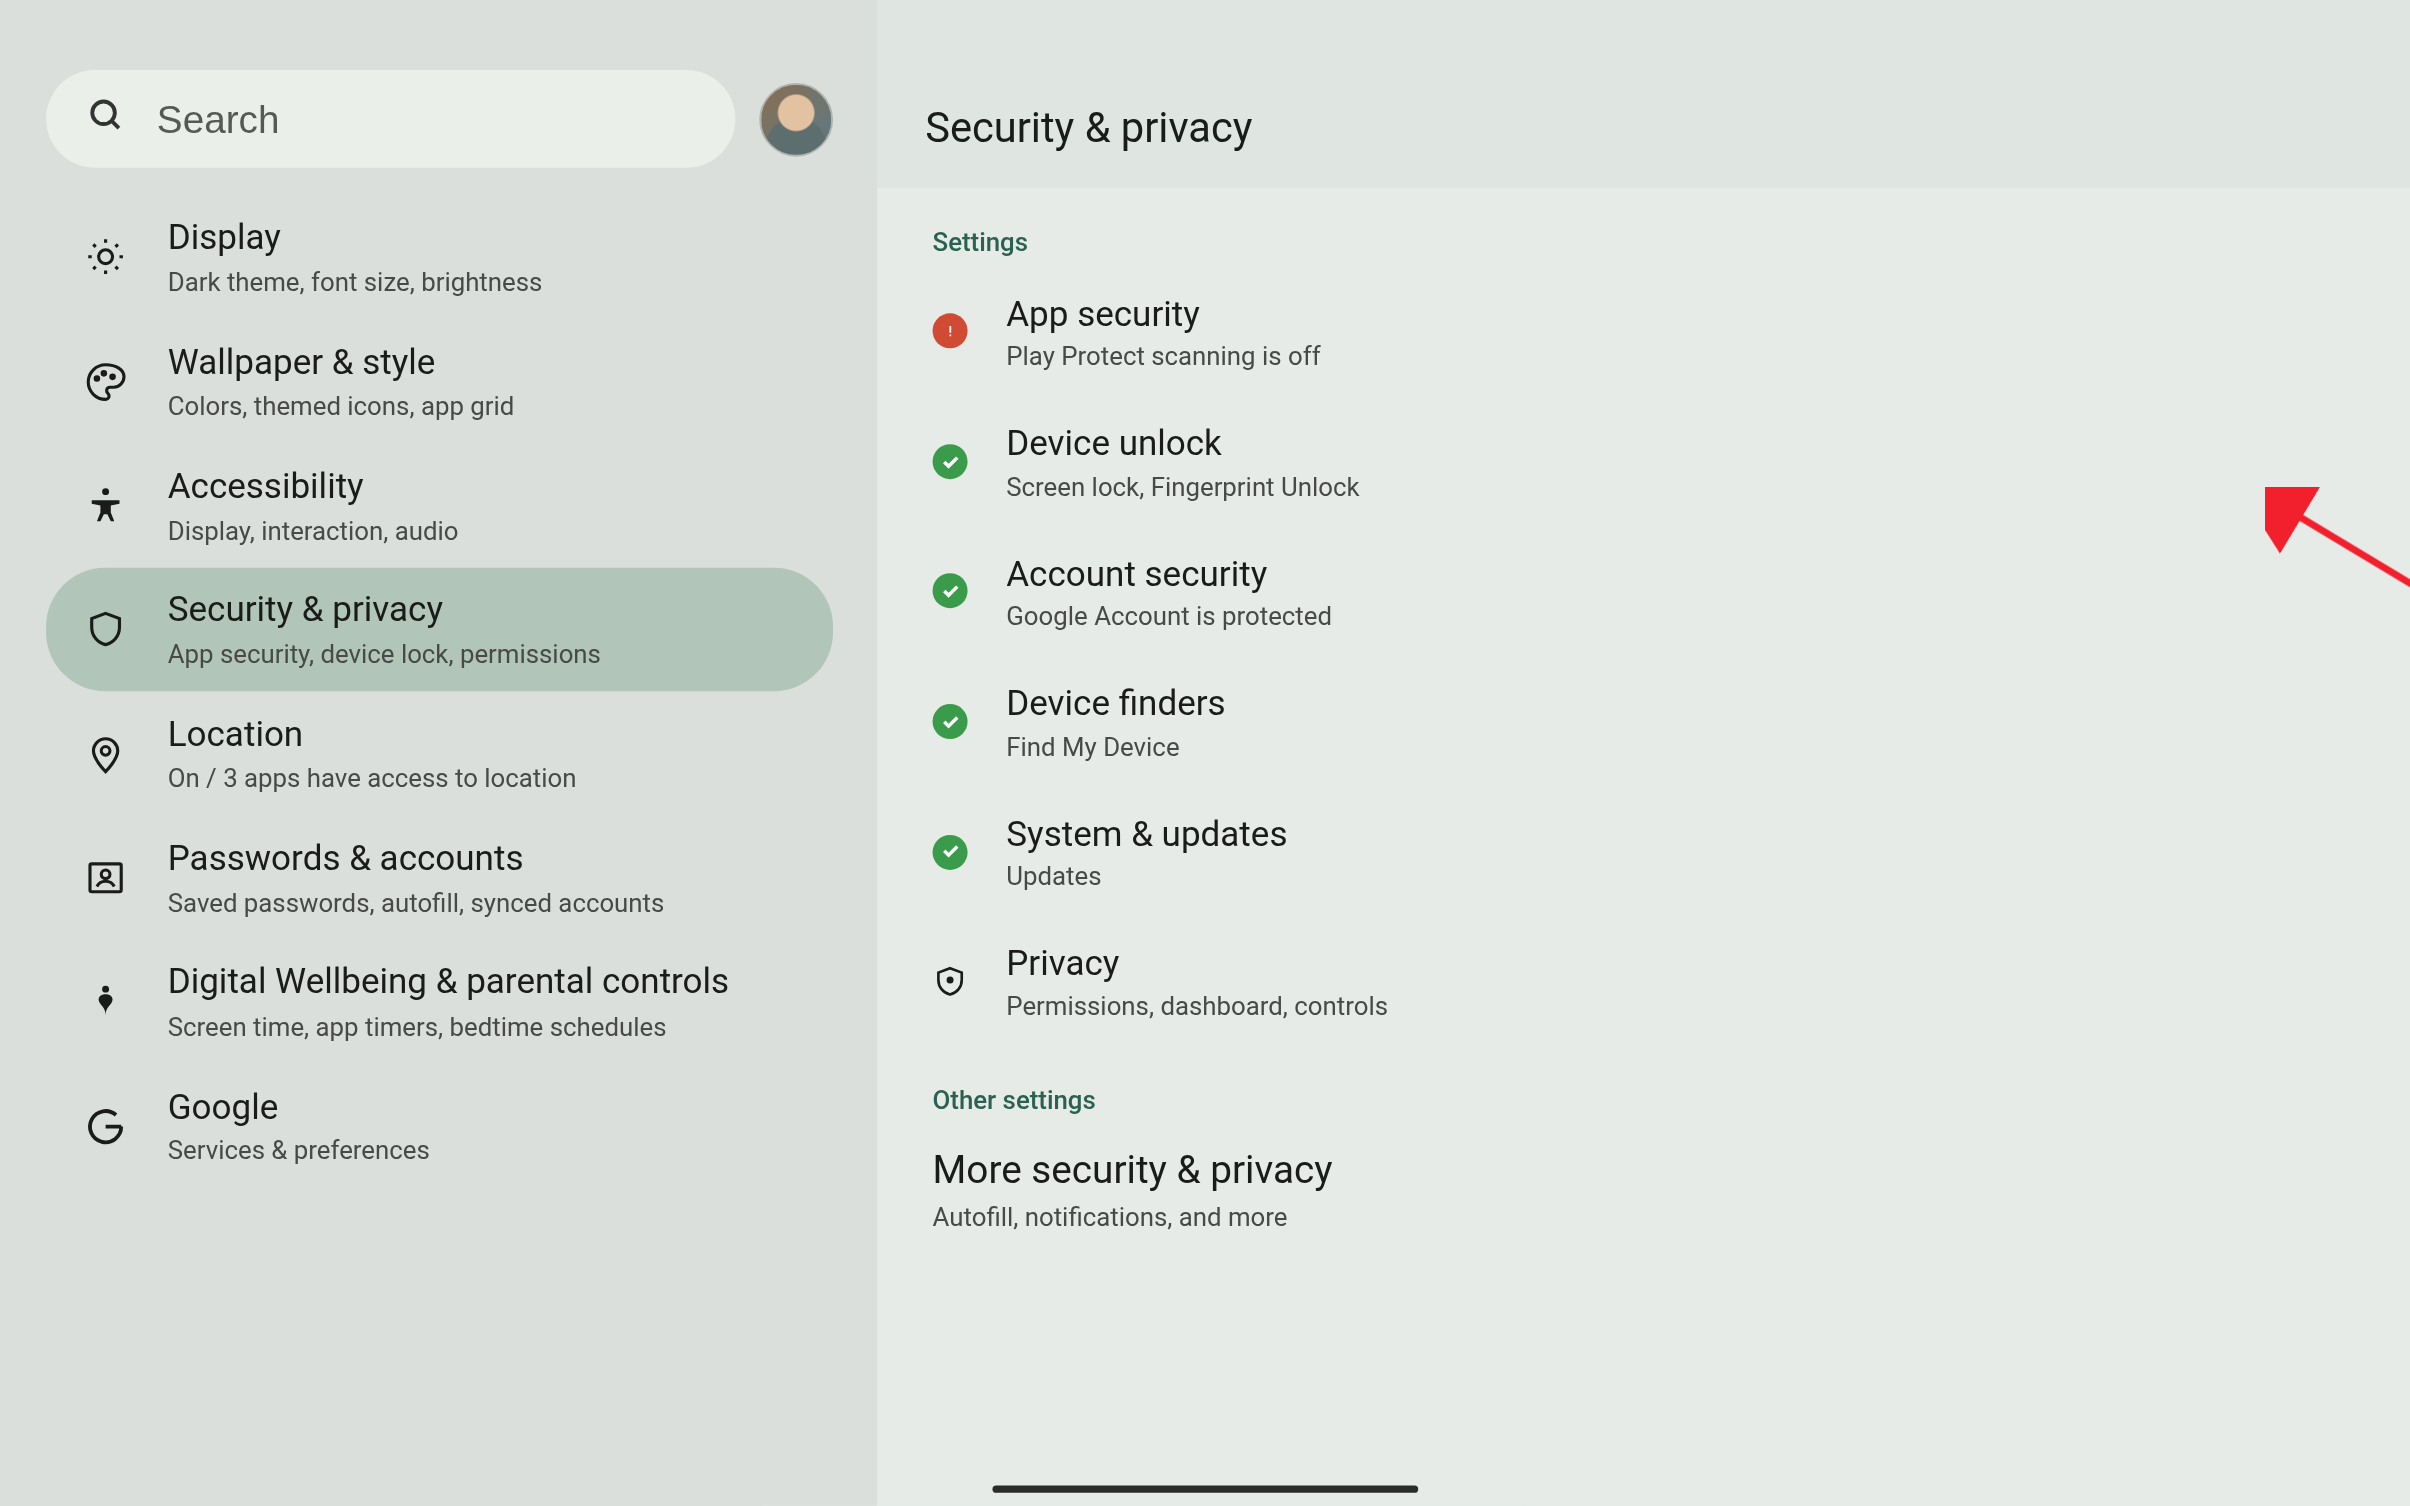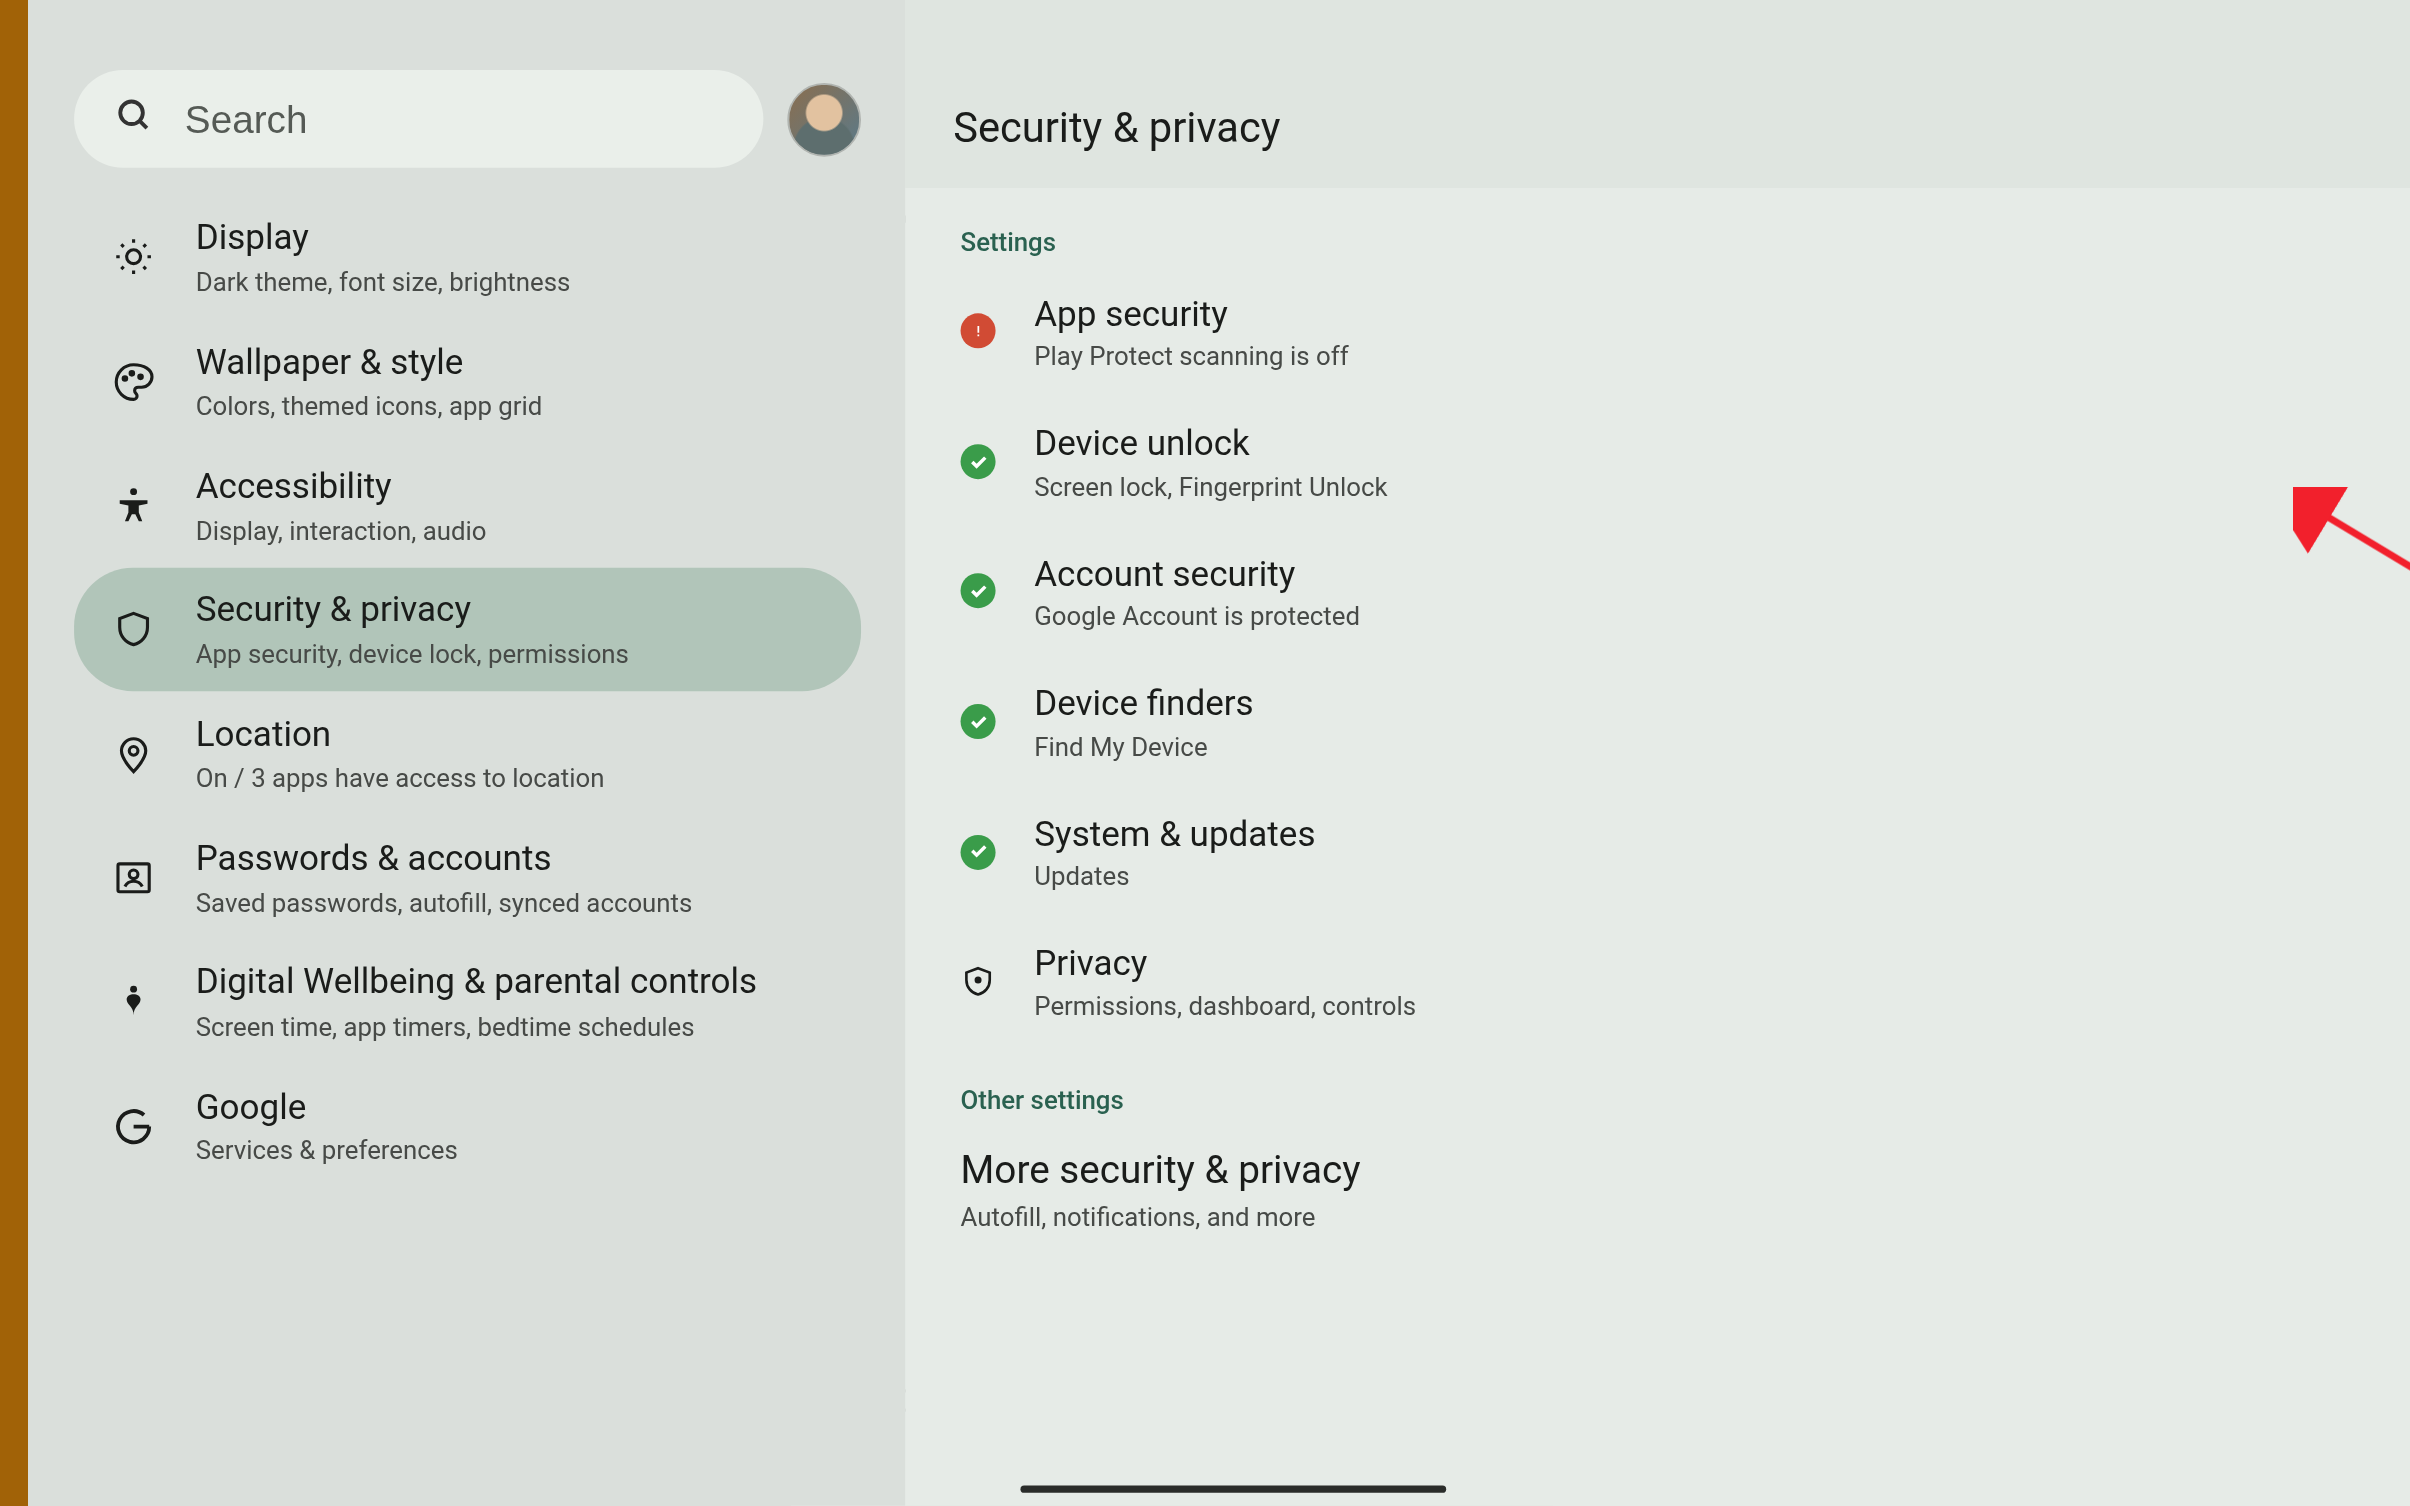--- a/index.html
+++ b/index.html
@@ -4,21 +4,20 @@
 <style>
   * { box-sizing: border-box; margin: 0; padding: 0; }
   html, body { width: 2411px; height: 1507px; overflow: hidden; font-family: "Google Sans", "Roboto", Arial, sans-serif; background: #dadfdb; }
   
   .screen {
     width: 2411px;
     height: 1507px;
     position: relative;
     background: #a16207;
     transform-origin: top left;
-    padding-left: 28px;
   }
 
   
   .status-bar {
     position: absolute;
     top: 0; left: 0; right: 0;
     height: 47px;
     display: flex;
     justify-content: space-between;
     align-items: center;

